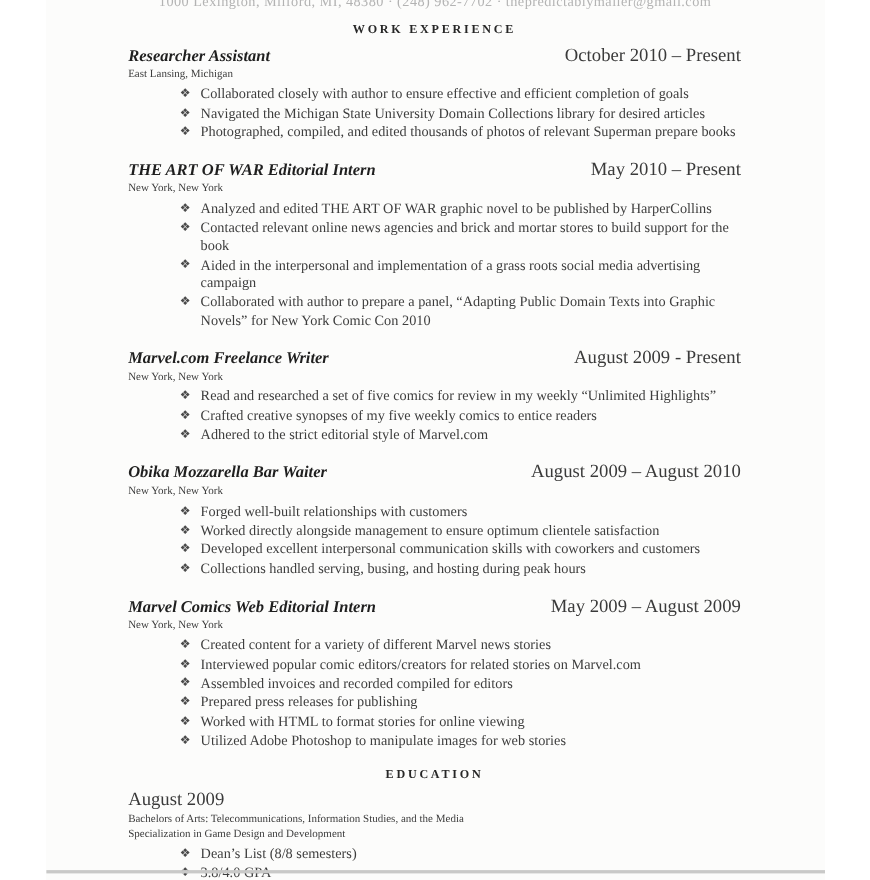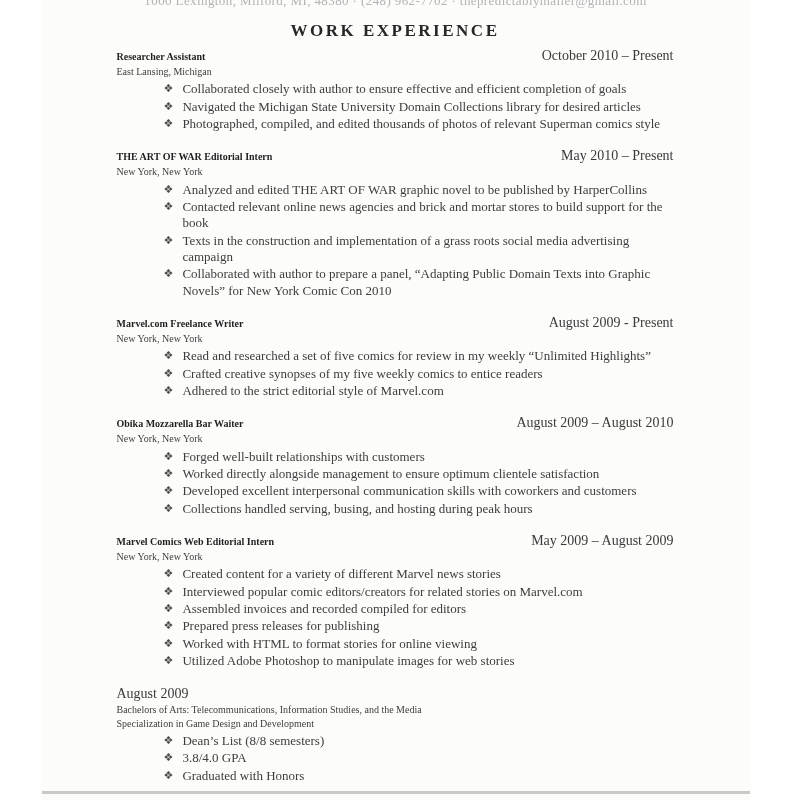--- a/index.html
+++ b/index.html
@@ -20,38 +20,39 @@
     font-size: 13px;
     letter-spacing: 0.4px;
     color: #b3b3b3;
     white-space: nowrap;
   }
   .content { padding: 0 76px 0 75px; }
   .section { margin-top: 4px; }
   .section-heading {
     text-align: center;
     font-weight: bold;
-    font-size: 17px;
+    font-size: 11px;
     letter-spacing: 2.5px;
     color: #272727;
     margin: 12px 0 7px 0;
   }
   .entry { margin-bottom: 16px; }
   .entry-header {
     display: flex;
     justify-content: space-between;
     align-items: baseline;
   }
   .entry-title {
     font-weight: bold;
-    font-size: 10px;
+    font-size: 15px;
     color: #1f1f1f;
+    font-style: italic;
   }
   .entry-date {
-    font-size: 14px;
+    font-size: 17px;
     color: #3a3a3a;
     white-space: nowrap;
   }
   .entry-sub {
     font-size: 10px;
     color: #3d3d3d;
     margin-top: 2px;
     line-height: 1.22;
   }
   ul.bullets {
@@ -107,21 +108,21 @@
               <li>
                 <span class="bullet-marker">❖</span>
                 <span class="bullet-text">Collaborated closely with author to ensure effective and efficient completion of goals</span>
               </li>
               <li>
                 <span class="bullet-marker">❖</span>
                 <span class="bullet-text">Navigated the Michigan State University Domain Collections library for desired articles</span>
               </li>
               <li>
                 <span class="bullet-marker">❖</span>
-                <span class="bullet-text">Photographed, compiled, and edited thousands of photos of relevant Superman comics style</span>
+                <span class="bullet-text">Photographed, compiled, and edited thousands of photos of relevant Superman prepare books</span>
               </li>
             </ul>
   </div>
 
   <div class="entry">
     <div class="entry-header">
       <span class="entry-title">THE ART OF WAR Editorial Intern</span>
       <span class="entry-date">May 2010 – Present</span>
     </div>
     <div>
@@ -131,21 +132,21 @@
               <li>
                 <span class="bullet-marker">❖</span>
                 <span class="bullet-text">Analyzed and edited THE ART OF WAR graphic novel to be published by HarperCollins</span>
               </li>
               <li>
                 <span class="bullet-marker">❖</span>
                 <span class="bullet-text">Contacted relevant online news agencies and brick and mortar stores to build support for the book</span>
               </li>
               <li>
                 <span class="bullet-marker">❖</span>
-                <span class="bullet-text">Texts in the construction and implementation of a grass roots social media advertising campaign</span>
+                <span class="bullet-text">Aided in the interpersonal and implementation of a grass roots social media advertising campaign</span>
               </li>
               <li>
                 <span class="bullet-marker">❖</span>
                 <span class="bullet-text">Collaborated with author to prepare a panel, “Adapting Public Domain Texts into Graphic Novels” for New York Comic Con 2010</span>
               </li>
             </ul>
   </div>
 
   <div class="entry">
     <div class="entry-header">
@@ -231,20 +232,21 @@
               <li>
                 <span class="bullet-marker">❖</span>
                 <span class="bullet-text">Utilized Adobe Photoshop to manipulate images for web stories</span>
               </li>
             </ul>
   </div>
 </div>
     </div>
 
     <div class="section">
+      <div class="section-heading">EDUCATION</div>
       <div>
   <div class="entry">
     <div class="entry-header">
       <span class="entry-date">August 2009</span>
     </div>
     <div>
               <div class="entry-sub">Bachelors of Arts: Telecommunications, Information Studies, and the Media</div>
               <div class="entry-sub">Specialization in Game Design and Development</div>
             </div>
     <ul class="bullets">

